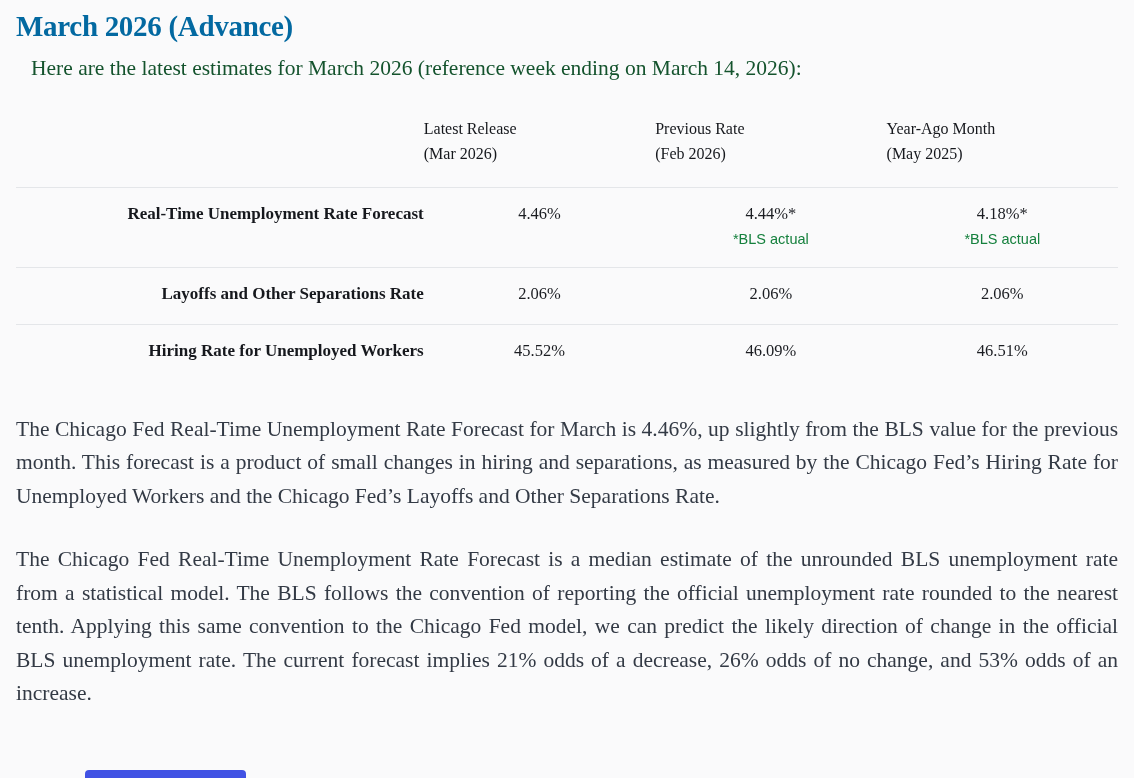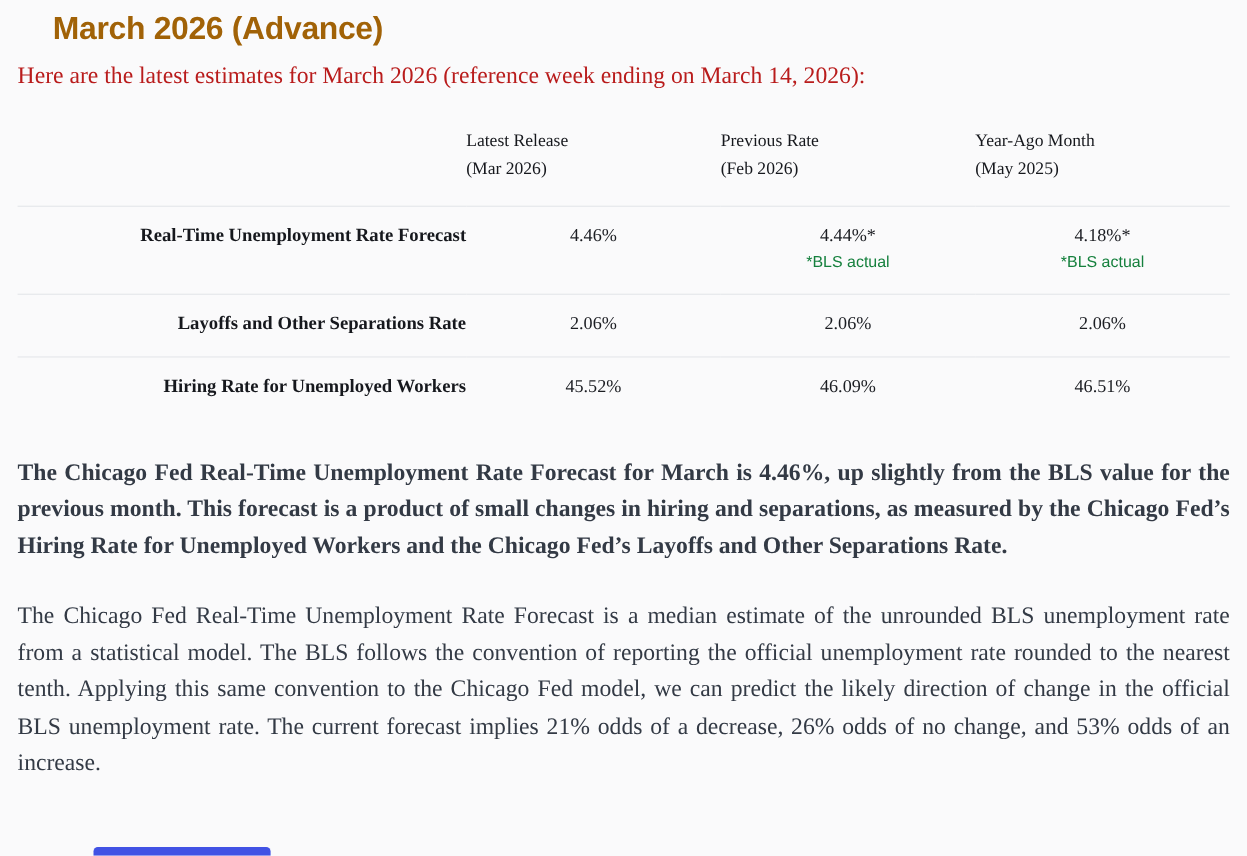--- a/index.html
+++ b/index.html
@@ -9,31 +9,31 @@
     overflow: hidden;
     position: relative;
     font-family: "Liberation Serif", serif;
   }
   .container {
     padding: 0 16px;
     position: relative;
   }
   .page-title {
     margin-top: 10px;
-    font-family: Liberation Sans, sans-serif;
+    font-family: Liberation Serif, serif;
     font-weight: 700;
     font-size: 29px;
     letter-spacing: -0.3px;
-    color: #a16207;
-    margin-left: 32px;
+    color: #0369a1;
   }
   .subtitle {
     margin-top: 13px;
     font-size: 21.5px;
-    color: #b91c1c;
+    color: #14532d;
+    margin-left: 15px;
   }
   table.estimates {
     width: 100%;
     margin-top: 26px;
     border-collapse: collapse;
     table-layout: fixed;
   }
   table.estimates col.c-label { width: 37%; }
   table.estimates col.c-val { width: 21%; }
   thead th {
@@ -67,21 +67,21 @@
     color: #15803d;
     margin-top: 7px;
   }
   .body-paragraph {
     margin-top: 30px;
     font-size: 21.5px;
     line-height: 1.56;
     color: #333a45;
     text-align: justify;
   }
-  .body-paragraph.first { margin-top: 32px; font-weight: bold; }
+  .body-paragraph.first { margin-top: 32px; }
   .bottom-partial-button {
     position: absolute;
     left: 85px;
     bottom: 0;
     width: 161px;
     height: 8px;
     background: #4152e4;
     border-radius: 4px 4px 0 0;
   }
 </style>

